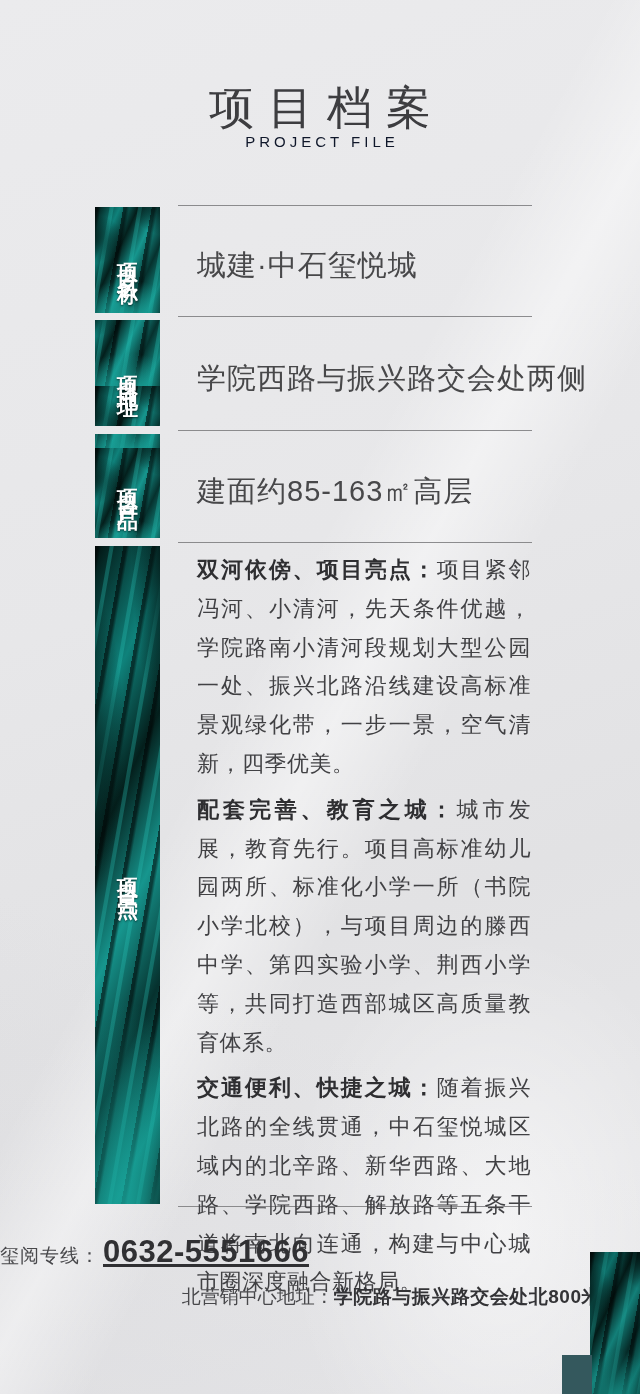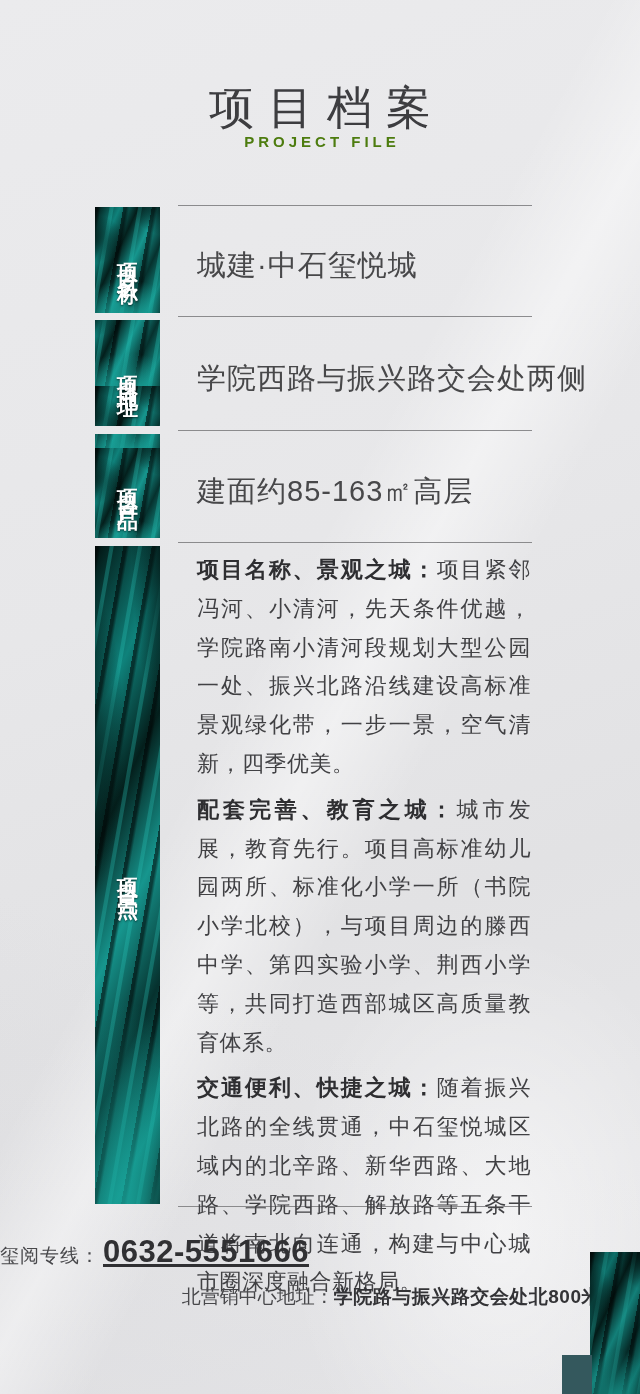--- a/index.html
+++ b/index.html
@@ -14,21 +14,21 @@
   }
   .abs{position:absolute;}
   
   .title{
     top:66px;left:0;width:640px;text-align:center;
     font-size:45px;font-weight:200;color:#3d3d40;
     letter-spacing:14px;text-indent:14px;margin-top:12px;
   }
   .subtitle{
     top:133px;left:0;width:640px;text-align:center;
-    font-size:15px;color:#4d7c0f;letter-spacing:4px;text-indent:4px;font-weight:700;
+    font-size:15px;color:#0f172a;letter-spacing:4px;text-indent:4px;font-weight:400;
   }
   
   .hline{left:178px;width:354px;height:1px;background:#7a7a7d;opacity:.85;}
   .silk{
     background-color:#0a6b66;
     background-image:
       radial-gradient(90% 45% at 110% 0%, rgba(2,12,11,.95) 0%, rgba(2,12,11,0) 60%),
       radial-gradient(120% 45% at -20% 30%, rgba(3,16,14,.9) 0%, rgba(3,16,14,0) 55%),
       radial-gradient(140% 60% at 50% 105%, rgba(26,168,158,.9) 0%, rgba(26,168,158,0) 60%),
       repeating-linear-gradient(100deg, rgba(0,0,0,.55) 0 3px, rgba(0,0,0,0) 6px 14px, rgba(40,200,188,.30) 15px 18px, rgba(0,0,0,0) 19px 28px),
@@ -81,21 +81,21 @@
 </div>
 <div class="abs strip silk" style="top:546px;height:658px">
   <span class="strip-label">项目亮点</span>
 </div>
 
 <div class="abs row-value" style="top:246px">城建·中石玺悦城</div>
 <div class="abs row-value" style="top:359px">学院西路与振兴路交会处两侧</div>
 <div class="abs row-value" style="top:472px">建面约85-163㎡高层</div>
 
 <div class="abs highlights">
-  <p><b>项目名称、景观之城：</b><span>项目紧邻冯河、小清河，先天条件优越，学院路南小清河段规划大型公园一处、振兴北路沿线建设高标准景观绿化带，一步一景，空气清新，四季优美。</span></p>
+  <p><b>双河依傍、项目亮点：</b><span>项目紧邻冯河、小清河，先天条件优越，学院路南小清河段规划大型公园一处、振兴北路沿线建设高标准景观绿化带，一步一景，空气清新，四季优美。</span></p>
   <p><b>配套完善、教育之城：</b><span>城市发展，教育先行。项目高标准幼儿园两所、标准化小学一所（书院小学北校），与项目周边的滕西中学、第四实验小学、荆西小学等，共同打造西部城区高质量教育体系。</span></p>
   <p><b>交通便利、快捷之城：</b><span>随着振兴北路的全线贯通，中石玺悦城区域内的北辛路、新华西路、大地路、学院西路、解放路等五条干道将南北向连通，构建与中心城市圈深度融合新格局。</span></p>
 </div>
 
 <div class="abs hotline">
   <span class="hotline-label">玺阅专线：</span>
   <span class="hotline-number">0632-5551666</span>
 </div>
 <div class="abs address">
   <span class="address-label">北营销中心地址：</span>

